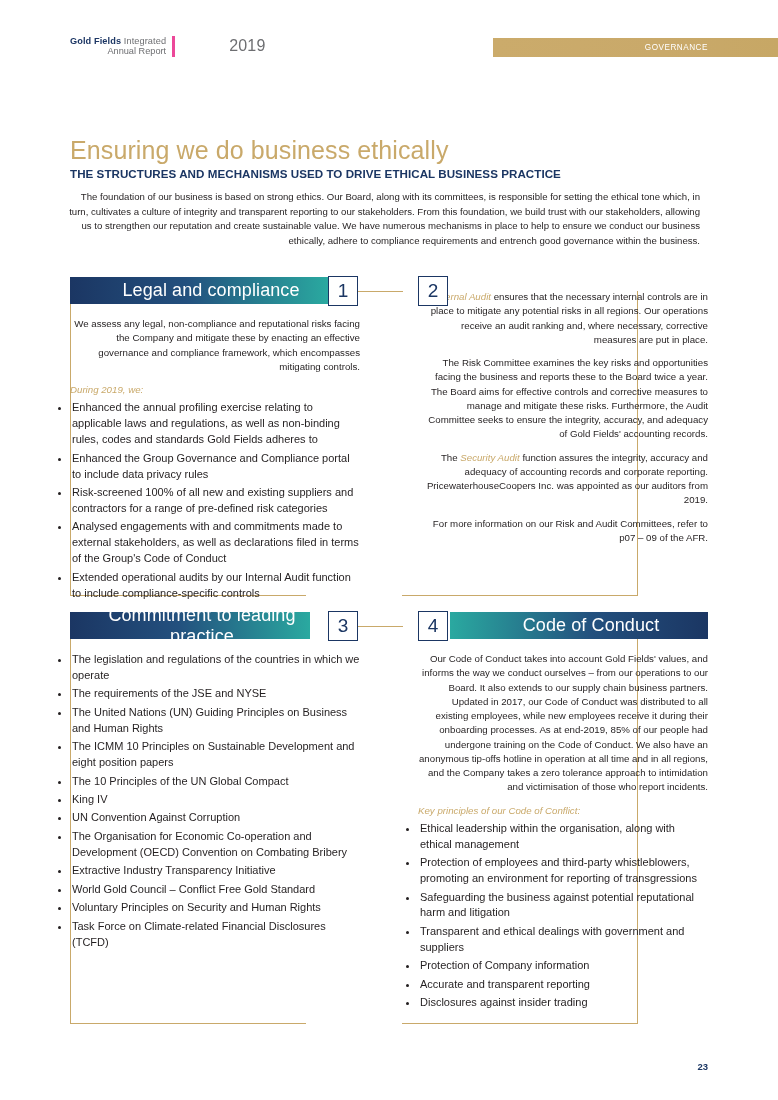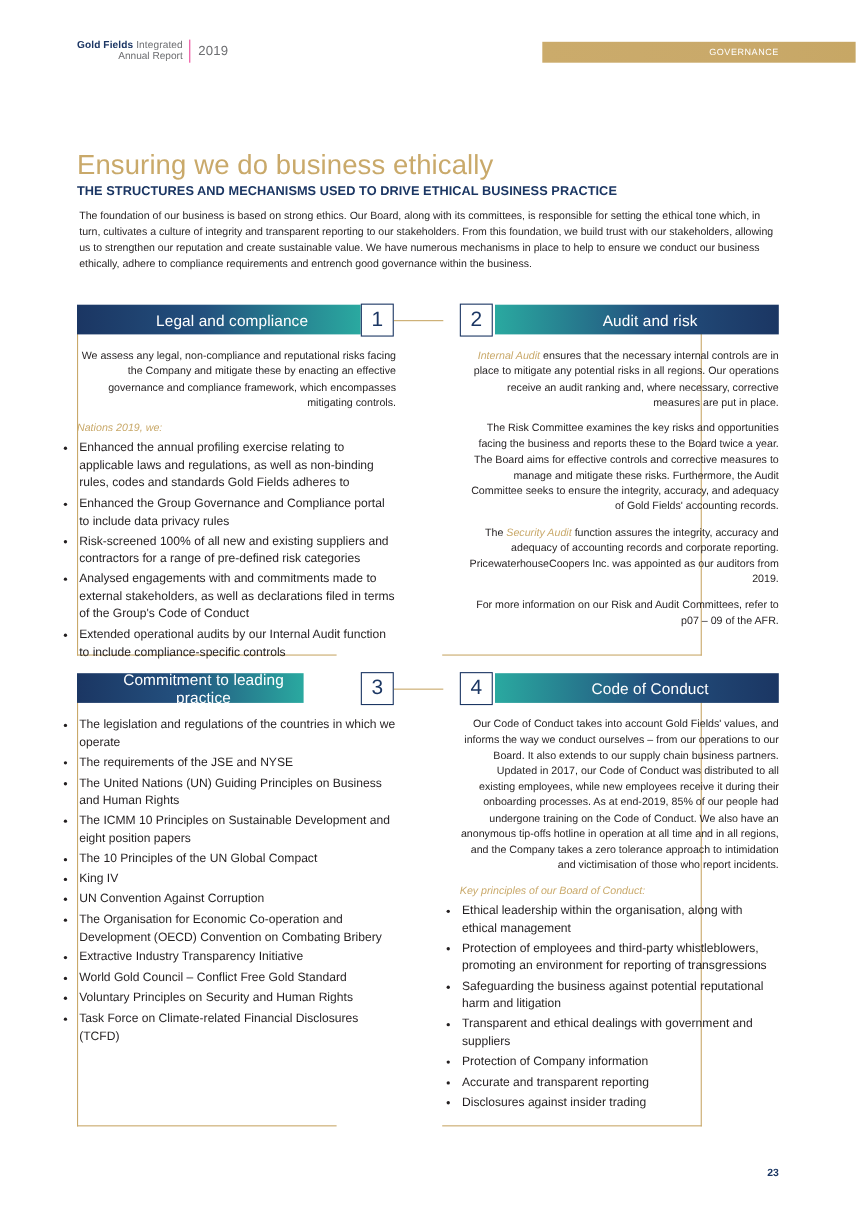--- a/index.html
+++ b/index.html
@@ -24,31 +24,32 @@
   .logo-block {
     position: absolute;
     left: 70px; top: -2px;
     display: flex;
     align-items: center;
   }
   .logo-text {
     text-align: right;
     line-height: 1.12;
     padding-right: 6px;
-    border-right: 1px solid #ec4899;
+    border-right: 3px solid #ec4899;
   }
   .logo-line1 { font-size: 9.2px; letter-spacing: 0.1px; }
   .logo-line1 b { color: #1c3664; font-weight: bold; }
   .logo-line1 span.int { color: #6d6e71; font-weight: normal; }
   .logo-line2 { font-size: 9.2px; color: #6d6e71; }
   .logo-year {
-    font-size: 12px;
+    font-size: 16px;
     color: #6d6e71;
     padding-left: 7px;
     letter-spacing: 0.2px;
+    margin-left: 47px;
   }
   .gov-tab {
     position: absolute;
     right: 0; top: 0;
     width: 285px; height: 19px;
     background: #c9a96a;
     background: linear-gradient(90deg, #cbab6b 0%, #c9a96a 60%, #c7a765 100%);
   }
   .gov-tab span {
     position: absolute;
@@ -71,46 +72,47 @@
   .page-subtitle {
     position: absolute;
     left: 70px; top: 167px;
     font-size: 11.6px;
     font-weight: bold;
     color: #1b3663;
     letter-spacing: 0.05px;
   }
   .intro {
     position: absolute;
-    left: 72px; top: 190px;
+    left: 62px; top: 190px;
     width: 638px;
     font-size: 9.6px;
     line-height: 1.52;
     color: #231f20;
+    text-align: right;
   }
 
   
   .panel { position: absolute; }
   .bar {
     position: relative;
     height: 27px;
     display: flex;
     align-items: center;
   }
   .bar-left {
     background: linear-gradient(90deg, #1b3663 0%, #23507e 45%, #2aa9a0 100%);
   }
   .bar-right {
     background: linear-gradient(90deg, #2aa9a0 0%, #23507e 55%, #1b3663 100%);
   }
   .bar-title {
     width: 100%;
     text-align: center;
     color: #ffffff;
-    font-size: 14px;
+    font-size: 18px;
     letter-spacing: 0.1px;
     padding-left: 24px;
   }
   .num-box {
     position: absolute;
     width: 30px; height: 30px;
     border: 1.3px solid #1b3663;
     background: #ffffff;
     color: #1b3663;
     font-size: 19px;
@@ -204,46 +206,43 @@
 <div class="connector" style="left:358px; top:291px; width:45px;"></div>
 <div class="connector" style="left:358px; top:626px; width:45px;"></div>
 
 <div class="panel" style="left:70px; top:277px; width:290px;">
   <div class="bar bar-left" style="width:258px;">
     <div class="bar-title">Legal and compliance</div>
   </div>
   <div class="num-box" style="left:258px;">1</div>
   <div class="body-text" style="width:290px;">
     <p>We assess any legal, non-compliance and reputational risks facing the Company and mitigate these by enacting an effective governance and compliance framework, which encompasses mitigating controls.</p>
-    <div class="lead-italic">Nations 2019, we:</div>
+    <div class="lead-italic">During 2019, we:</div>
     <ul class="bullets">
       <li>Enhanced the annual profiling exercise relating to applicable laws and regulations, as well as non-binding rules, codes and standards Gold Fields adheres to</li>
       <li>Enhanced the Group Governance and Compliance portal to include data privacy rules</li>
       <li>Risk-screened 100% of all new and existing suppliers and contractors for a range of pre-defined risk categories</li>
       <li>Analysed engagements with and commitments made to external stakeholders, as well as declarations filed in terms of the Group's Code of Conduct</li>
       <li>Extended operational audits by our Internal Audit function to include compliance-specific controls</li>
     </ul>
   </div>
 </div>
 
 <div class="panel" style="left:418px; top:277px; width:290px;">
-  <div class="bar bar-right" style="width:258px; margin-left:32px;">
-    <div class="bar-title">Audit and risk</div>
-  </div>
   <div class="num-box" style="left:0px;">2</div>
   <div class="body-text" style="width:290px;">
     <p><span class="accent-italic">Internal Audit</span> ensures that the necessary internal controls are in place to mitigate any potential risks in all regions. Our operations receive an audit ranking and, where necessary, corrective measures are put in place.</p>
     <p>The Risk Committee examines the key risks and opportunities facing the business and reports these to the Board twice a year. The Board aims for effective controls and corrective measures to manage and mitigate these risks. Furthermore, the Audit Committee seeks to ensure the integrity, accuracy, and adequacy of Gold Fields' accounting records.</p>
     <p>The <span class="accent-italic">Security Audit</span> function assures the integrity, accuracy and adequacy of accounting records and corporate reporting. PricewaterhouseCoopers Inc. was appointed as our auditors from 2019.</p>
     <p>For more information on our Risk and Audit Committees, refer to p07 – 09 of the AFR.</p>
   </div>
 </div>
 
 <div class="panel" style="left:70px; top:612px; width:290px;">
-  <div class="bar bar-left" style="width:206px;justify-content:center;">
+  <div class="bar bar-left" style="width:240px;justify-content:center;">
     <div class="bar-title">Commitment to leading practice</div>
   </div>
   <div class="num-box" style="left:258px;">3</div>
   <div class="body-text" style="width:290px;">
     <ul class="bullets">
       <li>The legislation and regulations of the countries in which we operate</li>
       <li>The requirements of the JSE and NYSE</li>
       <li>The United Nations (UN) Guiding Principles on Business and Human Rights</li>
       <li>The ICMM 10 Principles on Sustainable Development and eight position papers</li>
       <li>The 10 Principles of the UN Global Compact</li>
@@ -258,21 +257,21 @@
   </div>
 </div>
 
 <div class="panel" style="left:418px; top:612px; width:290px;">
   <div class="bar bar-right" style="width:258px; margin-left:32px;">
     <div class="bar-title">Code of Conduct</div>
   </div>
   <div class="num-box" style="left:0px;">4</div>
   <div class="body-text" style="width:290px;">
     <p>Our Code of Conduct takes into account Gold Fields' values, and informs the way we conduct ourselves – from our operations to our Board. It also extends to our supply chain business partners. Updated in 2017, our Code of Conduct was distributed to all existing employees, while new employees receive it during their onboarding processes. As at end-2019, 85% of our people had undergone training on the Code of Conduct. We also have an anonymous tip-offs hotline in operation at all time and in all regions, and the Company takes a zero tolerance approach to intimidation and victimisation of those who report incidents.</p>
-    <div class="lead-italic">Key principles of our Board of Conduct:</div>
+    <div class="lead-italic">Key principles of our Code of Conflict:</div>
     <ul class="bullets">
       <li>Ethical leadership within the organisation, along with ethical management</li>
       <li>Protection of employees and third-party whistleblowers, promoting an environment for reporting of transgressions</li>
       <li>Safeguarding the business against potential reputational harm and litigation</li>
       <li>Transparent and ethical dealings with government and suppliers</li>
       <li>Protection of Company information</li>
       <li>Accurate and transparent reporting</li>
       <li>Disclosures against insider trading</li>
     </ul>
   </div>

